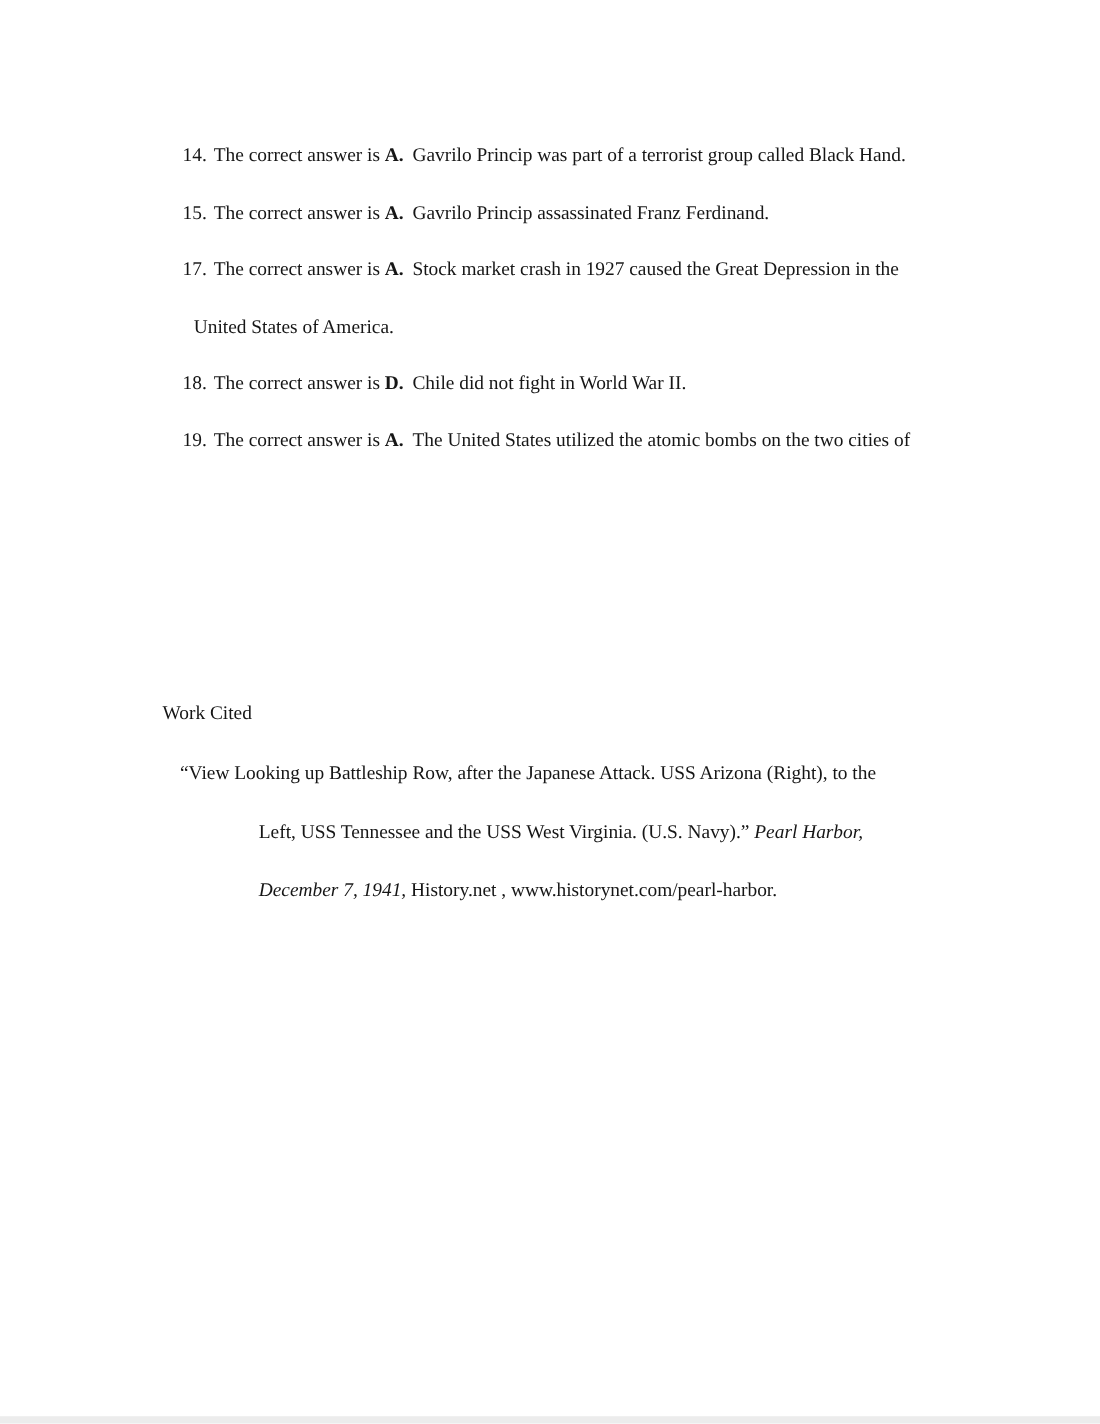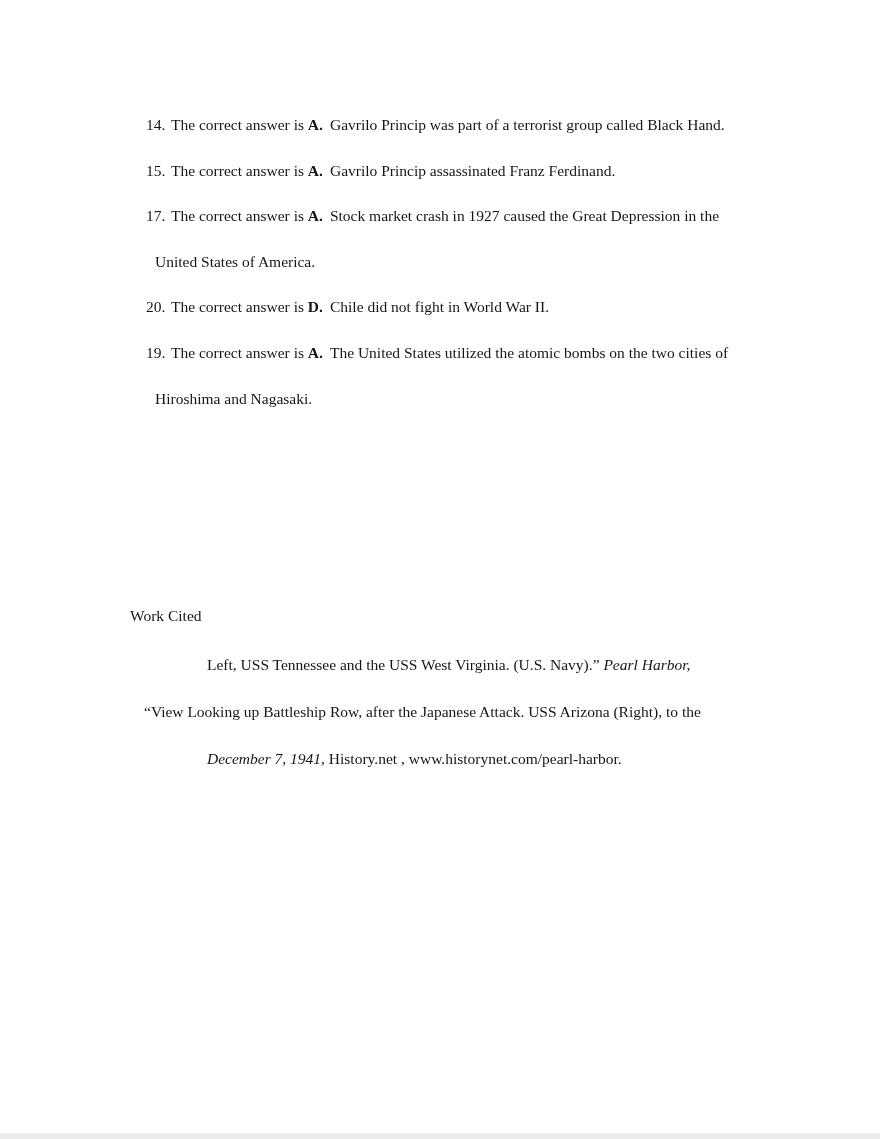--- a/index.html
+++ b/index.html
@@ -77,35 +77,34 @@
   <section class="answers">
 
     <p class="ans"><span class="num">14.</span><span>The correct answer is</span> <b class="letter">A.</b><span>Gavrilo Princip was part of a terrorist group called Black Hand.</span></p>
 
     <p class="ans"><span class="num">15.</span><span>The correct answer is</span> <b class="letter">A.</b><span>Gavrilo Princip assassinated Franz Ferdinand.</span></p>
 
 
     <p class="ans"><span class="num">17.</span><span>The correct answer is</span> <b class="letter">A.</b><span>Stock market crash in 1927 caused the Great Depression in the</span></p>
     <p class="ans-cont">United States of America.</p>
 
-    <p class="ans"><span class="num">20.</span><span>The correct answer is</span> <b class="letter">D.</b><span>Chile did not fight in World War II.</span></p>
+    <p class="ans"><span class="num">18.</span><span>The correct answer is</span> <b class="letter">D.</b><span>Chile did not fight in World War II.</span></p>
 
     <p class="ans"><span class="num">19.</span><span>The correct answer is</span> <b class="letter">A.</b><span>The United States utilized the atomic bombs on the two cities of</span></p>
-    <p class="ans-cont">Hiroshima and Nagasaki.</p>
 
 
   </section>
 
   <section class="work-cited">
 
     <p class="wc-heading">Work Cited</p>
 
     <div class="citation">
+      <p class="cite-line first"><span>“View Looking up Battleship Row, after the Japanese Attack. USS Arizona (Right), to the</span></p>
       <p class="cite-line"><span>Left, USS Tennessee and the USS West Virginia. (U.S. Navy).” </span><span class="italic">Pearl Harbor,</span></p>
-      <p class="cite-line first"><span>“View Looking up Battleship Row, after the Japanese Attack. USS Arizona (Right), to the</span></p>
       <p class="cite-line"><span class="italic">December 7, 1941,</span><span> History.net , www.historynet.com/pearl-harbor.</span></p>
     </div>
 
   </section>
 
 </div>
 
 <div class="page-edge"></div>
 
 </body></html>

